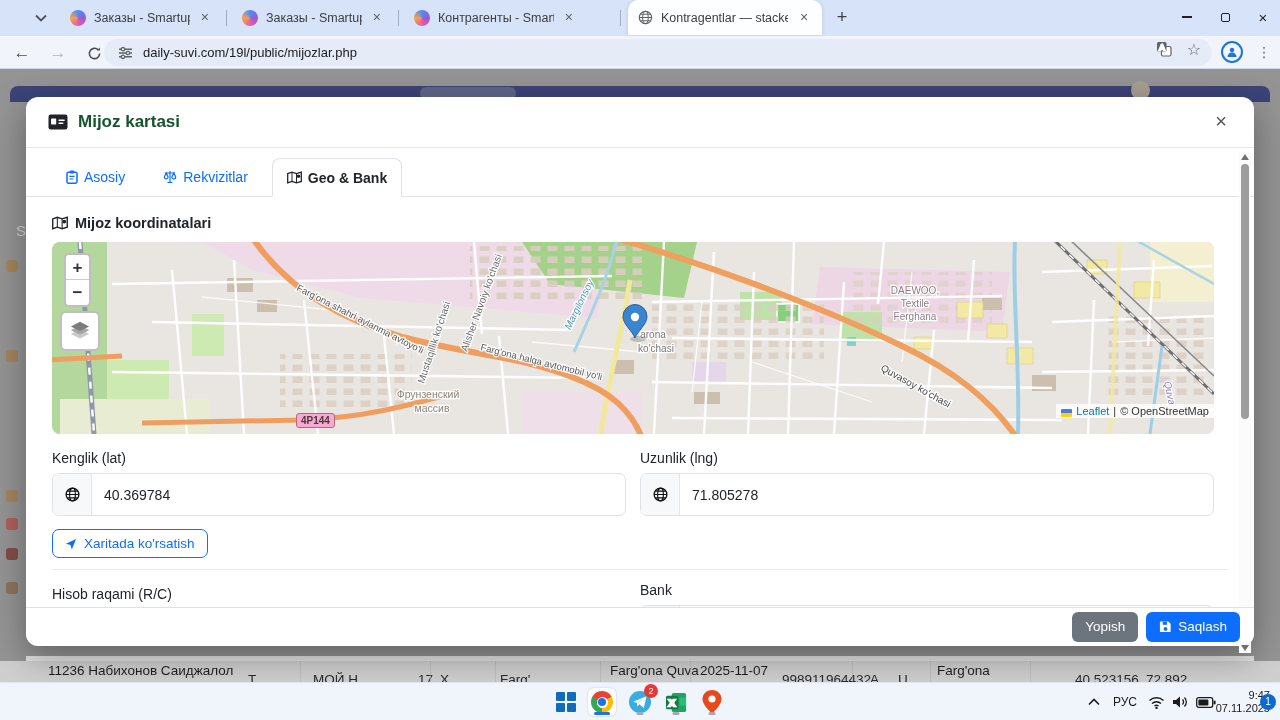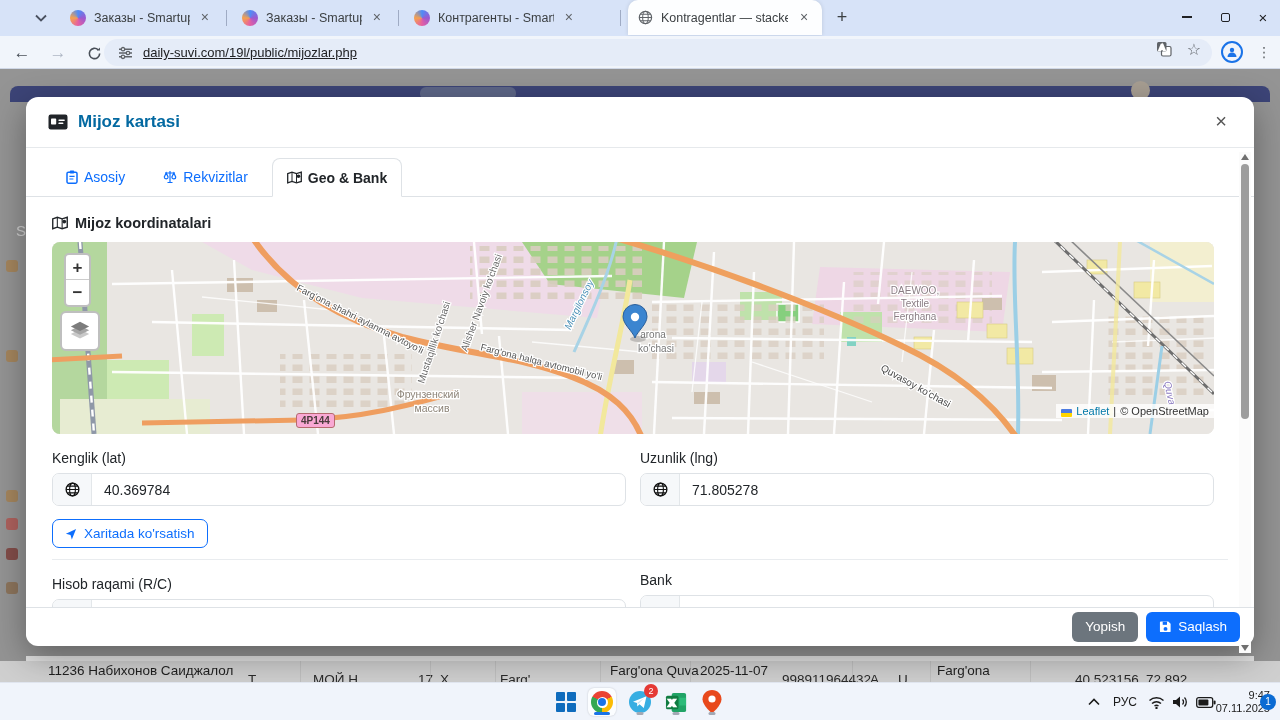--- a/index.html
+++ b/index.html
@@ -17,21 +17,21 @@
   .tabsep { position:absolute; top:10px; width:1px; height:16px; background:#9fabc4; }
   .newtab { position:absolute; left:830px; top:6px; width:24px; height:24px; color:#3c4043; font-size:18px; text-align:center; line-height:23px; }
   .winctl { position:absolute; top:0; height:34px; width:34px; display:flex; align-items:center; justify-content:center; color:#202124; }
   .wc-min { left:1170px; } .wc-max { left:1208px; } .wc-close { left:1246px; font-size:15px; }
   .wc-min i { display:block; width:10px; height:1.4px; background:#202124; }
   .wc-max i { display:block; width:9px; height:9px; border:1.4px solid #202124; border-radius:2px; }
 
   #toolbar { position:absolute; left:0; top:36px; width:1280px; height:33px; background:#f1f5fb; border-bottom:1px solid #cfd7e6; }
   .navbtn { position:absolute; top:3px; width:28px; height:28px; display:flex; align-items:center; justify-content:center; font-size:17px; color:#494f58; }
   #omnibox { position:absolute; left:104px; top:3px; width:1108px; height:27px; border-radius:14px; background:#e5ecf8; display:flex; align-items:center; }
-  #omnibox .url { font-size:13px; color:#202124; margin-left:10px;text-decoration:underline; }
+  #omnibox .url { font-size:13px; color:#202124; margin-left:10px; }
   .obicon { margin-left:14px; display:flex; align-items:center; }
   .ob-right { position:absolute; display:flex; align-items:center; justify-content:center; width:24px; height:24px; top:1px; }
   .avatar { position:absolute; left:1221px; top:5px; width:22px; height:22px; border-radius:11px; border:2px solid #1a73e8; display:flex; align-items:center; justify-content:center; }
   .kebab { position:absolute; left:1252px; top:4px; width:24px; height:24px; text-align:center; line-height:24px; color:#5f6368; font-size:14px; }
 
   
   #backdrop { position:absolute; left:0; top:70px; width:1280px; height:612px; background:#949494; overflow:hidden; }
   .pg-navy { position:absolute; left:10px; top:16px; width:1260px; height:16px; background:#3c4477; border-radius:8px 8px 0 0; }
   .pg-pill { position:absolute; left:420px; top:17px; width:96px; height:13px; background:#5d6687; border-radius:6px; }
   .pg-avatar { position:absolute; left:1131px; top:11px; width:19px; height:19px; border-radius:50%; background:#a89f93; }
@@ -39,21 +39,21 @@
   .pg-tag { position:absolute; left:6px; width:12px; height:12px; border-radius:3px; opacity:.8; }
   .pg-band { position:absolute; left:26px; top:586px; width:1228px; height:5px; background:#e2e2e2; }
   .pg-row { position:absolute; left:0; top:591px; width:1280px; height:21px; background:#cfcfcf; }
   .pg-cell { position:absolute; color:#1f1f1f; font-size:13.5px; white-space:nowrap; }
   .pg-cut { top:11px; color:#2a2a2a; }
   .pg-vline { position:absolute; top:0; width:1px; height:21px; background:#b5b5b5; opacity:.6; }
 
   
   #modal { position:absolute; left:26px; top:97px; width:1228px; height:549px; background:#fff; border-radius:12px; box-shadow:0 10px 34px rgba(0,0,0,.35); }
   #m-header { position:relative; height:51px; border-bottom:1px solid #e6e9ec; display:flex; align-items:center; padding:0 22px; gap:10px; }
-  #m-title { font-size:17px; font-weight:bold; color:#0369a1; }
+  #m-title { font-size:17px; font-weight:bold; color:#14532d; }
   #m-close { position:absolute; right:20px; top:12px; width:26px; height:26px; font-size:20px; color:#555; text-align:center; line-height:25px; }
   #m-tabs { position:relative; height:49px; padding:10px 26px 0; border-bottom:1px solid #dee2e6; display:flex; gap:10px; }
   .mtab { display:flex; align-items:center; gap:6px; padding:9px 14px; font-size:14px; color:#0d6efd; border-radius:8px 8px 0 0; }
   .mtab.active { background:#fff; color:#212529; border:1px solid #dee2e6; border-bottom-color:#fff; margin-bottom:-1px; font-weight:bold; }
   #m-body { position:relative; height:410px; padding:18px 26px 0; overflow:hidden; }
   #m-sect { display:flex; align-items:center; gap:7px; font-size:14.5px; font-weight:bold; color:#212529;text-align:right; }
   #m-footer { position:relative; height:38px; border-top:1px solid #dee2e6; display:flex; align-items:center; justify-content:flex-end; gap:8px; padding:0 14px; background:#fff; border-radius:0 0 12px 12px; }
   .btn { display:flex; align-items:center; gap:6px; height:30px; padding:0 13px; border-radius:6px; font-size:13.5px; color:#fff; }
   .btn-gray { background:#6c757d; }
   .btn-blue { background:#0d6efd; }
@@ -75,21 +75,21 @@
   .lf-attr .leaf { color:#0078a8; }
   .lf-attr .osm { color:#333; }
   .uaflag { display:inline-block; width:11px; height:8px; background:linear-gradient(#4c7be1 50%,#ffd500 50%); border-radius:1px; }
   .refbadge { position:absolute; left:244px; top:171px; background:#f9a8d4; border:1px solid #b66a6f; border-radius:3px; color:#4a3b3b; font-size:10px; font-weight:bold; padding:0 4px; line-height:13px; }
   text { font-family:"Liberation Sans",sans-serif; paint-order:stroke; stroke:#ffffff; stroke-width:2.4px; }
 
   
   .frow { display:flex; gap:14px; }
   .fcol { width:574px; }
   .flabel { font-size:14px; color:#212529; margin:16px 0 7px; }
-  .igroup { display:flex; height:33px; border:1px solid #dee2e6; border-radius:7px; background:#fff; overflow:hidden; }
+  .igroup { display:flex; height:43px; border:1px solid #dee2e6; border-radius:7px; background:#fff; overflow:hidden; }
   .iprefix { width:39px; background:#f6f8fa; border-right:1px solid #e3e7ea; display:flex; align-items:center; justify-content:center; }
   .igroup input { flex:1; border:0; outline:none; font-size:14px; color:#212529; padding:0 12px; background:transparent; font-family:"Liberation Sans",sans-serif; }
   .btn-outline { display:inline-flex; align-items:center; gap:7px; margin-top:13px; padding:6px 12px; border:1px solid #0d6efd; border-radius:7px; color:#0d6efd; font-size:13.5px; background:#fff; }
   .mhr { border:0; border-top:1px solid #e9ecef; margin-top:11px; }
 
   
   #taskbar { position:absolute; left:0; top:682px; width:1280px; height:38px; background:#f0f4fb; border-top:1px solid #e0e5ef; }
   .tk { position:absolute; top:5px; width:28px; height:28px; display:flex; align-items:center; justify-content:center; }
   .tk-active { background:#fbfdff; border-radius:6px; box-shadow:0 0 2px rgba(0,0,0,.2); }
   .tk-dash { position:absolute; bottom:1px; left:50%; transform:translateX(-50%); height:3px; border-radius:2px; }

